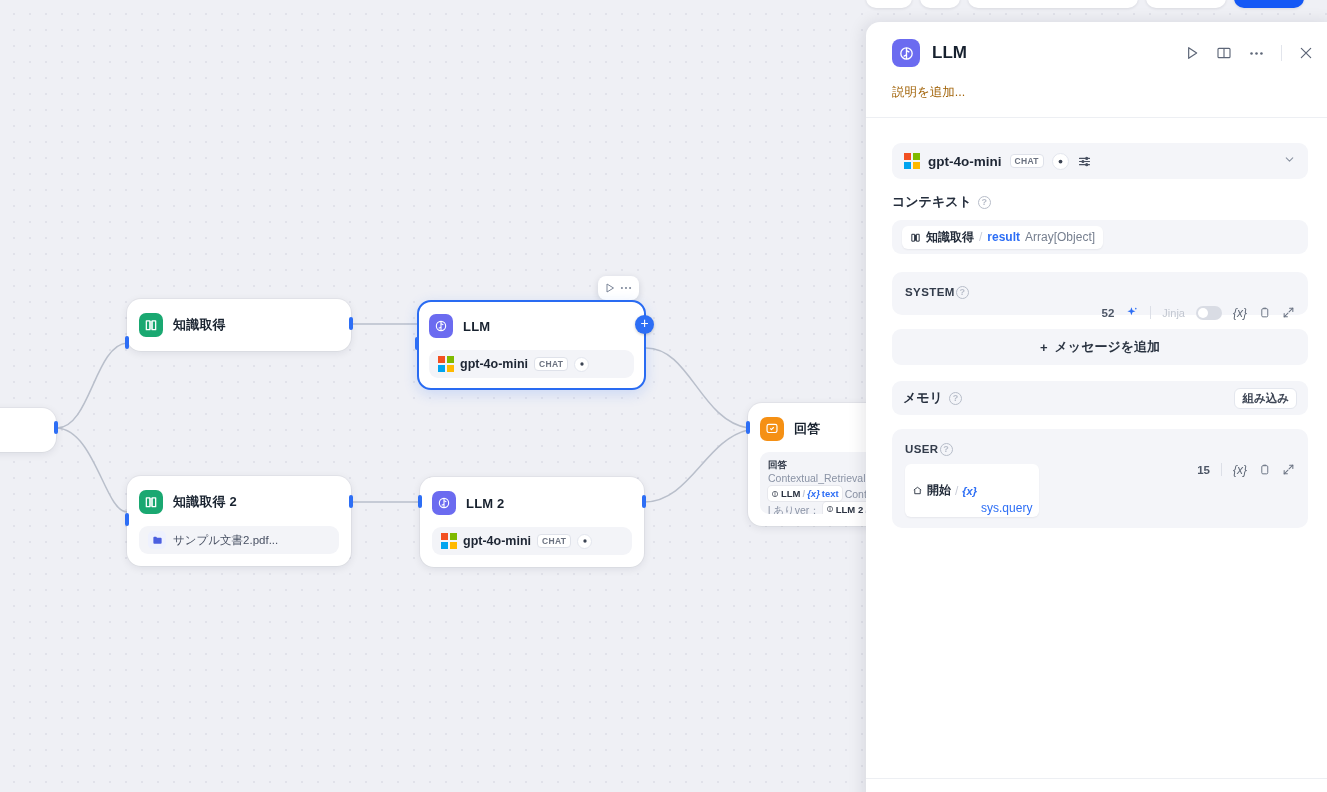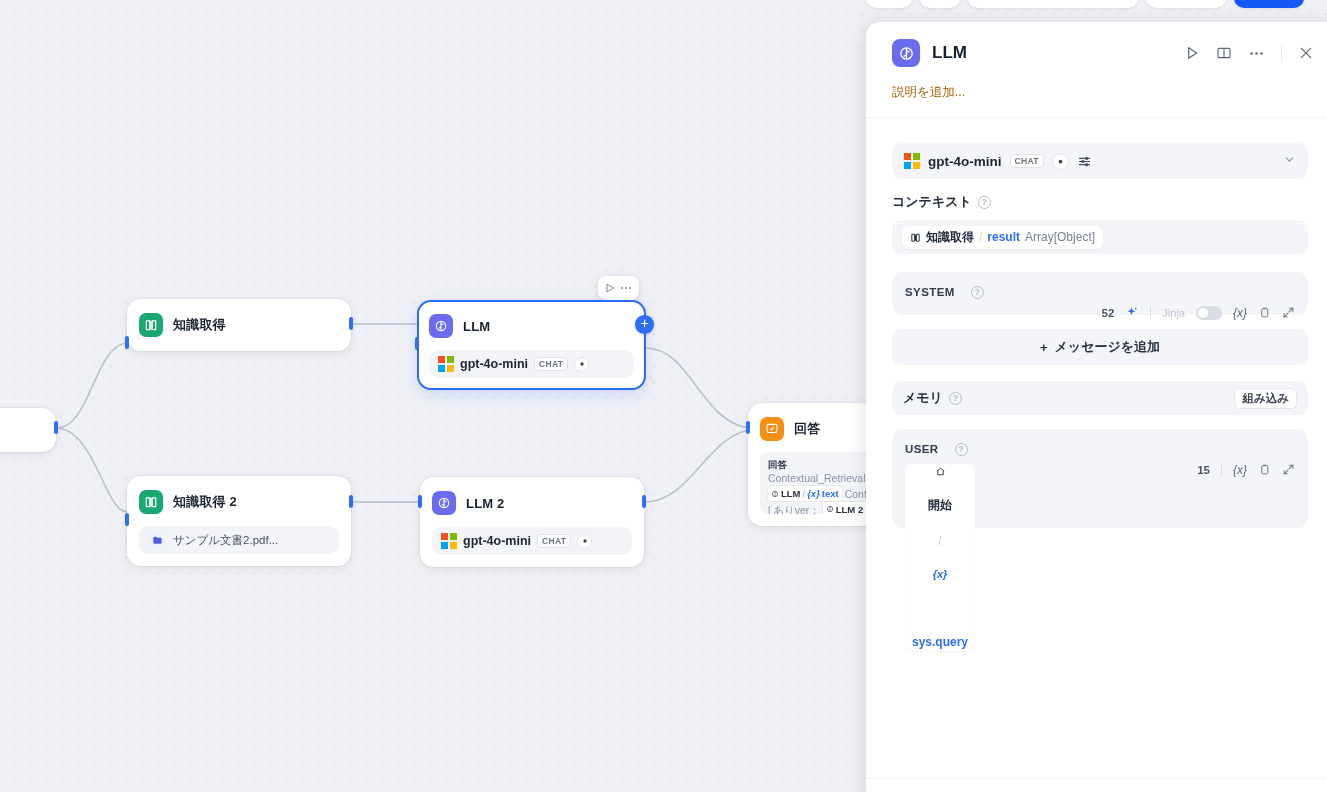--- a/index.html
+++ b/index.html
@@ -138,21 +138,21 @@
   .ctx-chip {
     background: #fff; border-radius: 6px; padding: 3px 8px; display: inline-flex; align-items: center; gap: 5px;
     font-size: 12px; box-shadow: 0 1px 2px rgba(16,24,40,.06);
   }
   .ctx-chip .nm { font-weight: 700; color: #222b39; }
   .ctx-chip .sl { color: #c9cdd8; }
   .ctx-chip .res { color: #2d6ef5; font-weight: 700; }
   .ctx-chip .ty { color: #767f8f; }
 
   .prompt-box { margin-top: 18px; background: #f4f5f9; border-radius: 10px; padding: 11px 13px 14px 13px; }
-  .prompt-head { display: flex; align-items: center; gap: 16px; height: 18px; }
+  .prompt-head { display: flex; align-items: center; gap: 1px; height: 18px; }
   .role { font-size: 11.5px; font-weight: 700; color: #333c4b; letter-spacing: .4px; }
   .ph-right { margin-left: auto; display: flex; align-items: center; gap: 11px; color: #6b7policy; }
   .ph-right > * { color: #6b7484; display: flex; align-items: center; margin-top: 41px; }
   .cnt { font-size: 11.5px; color: #4d5666; font-weight: 600; }
   .vdiv { width: 1px; height: 13px; background: #dcdfe7; }
   .jinja { font-size: 11px; color: #c2c7d1; }
   .mini-toggle { width: 26px; height: 14px; border-radius: 8px; background: #d9dce4; position: relative; }
   .mini-toggle i { position: absolute; top: 2px; left: 2px; width: 10px; height: 10px; border-radius: 50%; background: #fff; }
   .varx { font-size: 12px; color: #5f6877; font-style: italic; }
   .prompt-text { margin-top: 7px; font-size: 13px; line-height: 24px; color: #2b3442; }
@@ -168,28 +168,27 @@
     margin-top: 16px; height: 34px; background: #f4f5f9; border-radius: 9px;
     display: flex; align-items: center; padding: 0 11px;
   }
   .mem-badge {
     margin-left: auto; background: #fff; border: 1px solid #e4e7ee; border-radius: 6px;
     font-size: 11.5px; color: #3c4453; font-weight: 600; padding: 2px 7px;
   }
 
   .user-box { margin-top: 14px; background: #f4f5f9; border-radius: 10px; padding: 11px 13px; height: 99px; }
   .uchip {
-    display: inline-flex; align-items: center; gap: 20px; background: #fff; border-radius: 6px;
+    display: inline-flex; align-items: center; gap: 4px; background: #fff; border-radius: 6px;
     padding: 2px 7px; font-size: 12px; margin-top: 6px;
     box-shadow: 0 1px 2px rgba(16,24,40,.06);
-    flex-direction: column;
   }
   .uchip .nm { font-weight: 700; color: #222b39; }
   .uchip .sl { color: #c9cdd8; }
-  .uchip .q { color: #2d6ef5; font-weight: 700; margin-top: 35px; }
+  .uchip .q { color: #2d6ef5; font-weight: 400; margin-top: 35px; }
   .uchip .vx { color: #2d6ef5; font-style: italic; font-weight: 700; font-size: 11px; }
 
   .p-foot { border-top: 1px solid #edeff3; padding: 14px 26px 0 26px; }
 </style>
 </head>
 <body>
 
 <div id="app">
 
   <div id="canvas">

